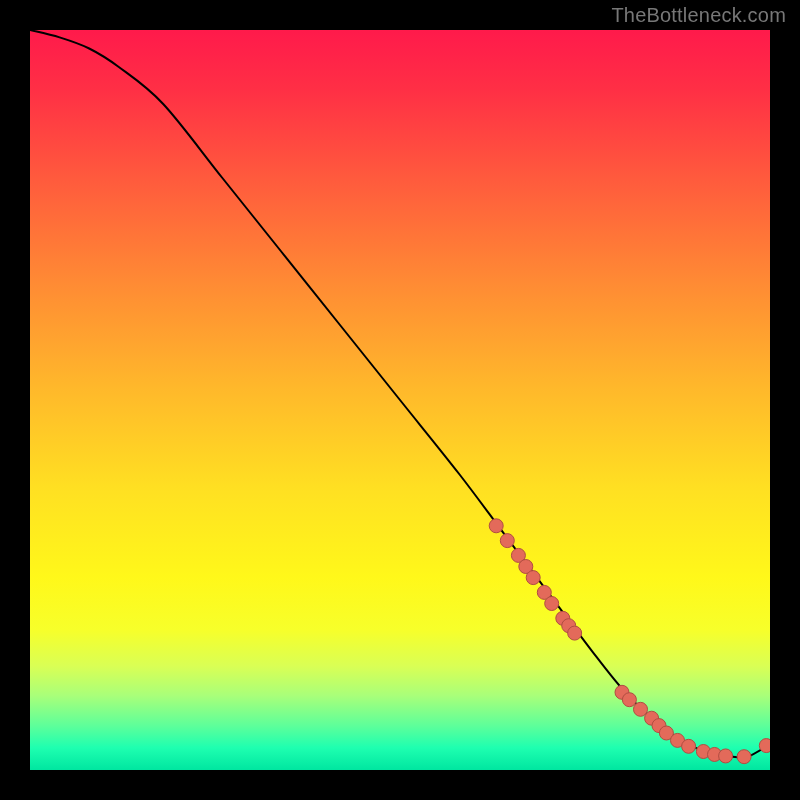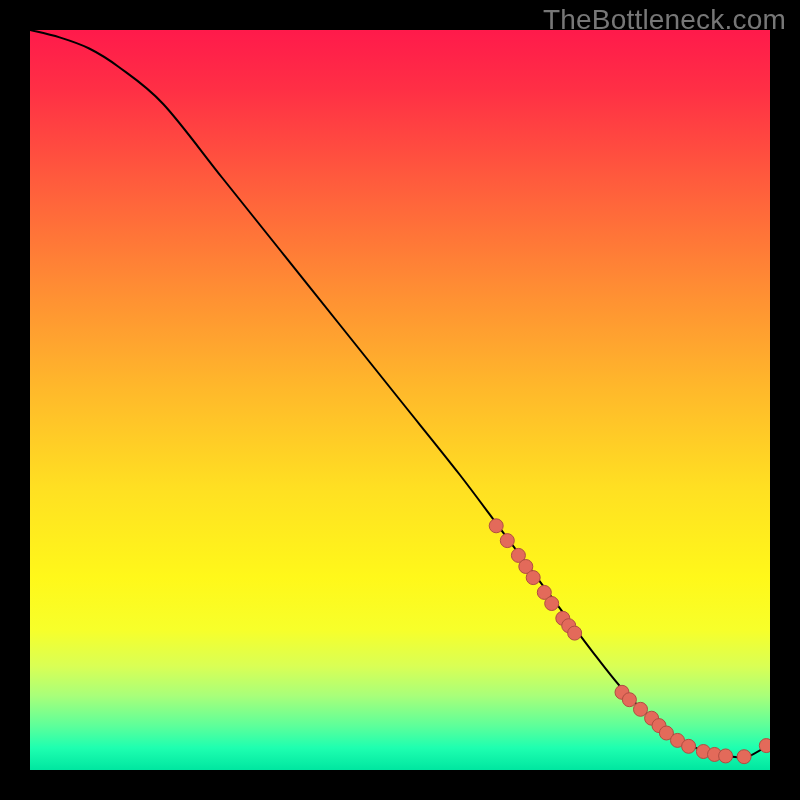--- a/index.html
+++ b/index.html
@@ -15,21 +15,21 @@
     position: relative;
     width: 800px;
     height: 800px;
     background: #000;
   }
   .attribution {
     position: absolute;
     top: 4px;
     right: 14px;
     color: #777;
-    font-size: 28px;
+    font-size: 20px;
     font-weight: 400;
     letter-spacing: 0.2px;
     z-index: 10;
     user-select: none;
   }
   .plot-area {
     position: absolute;
     left: 30px;
     top: 30px;
     width: 740px;

